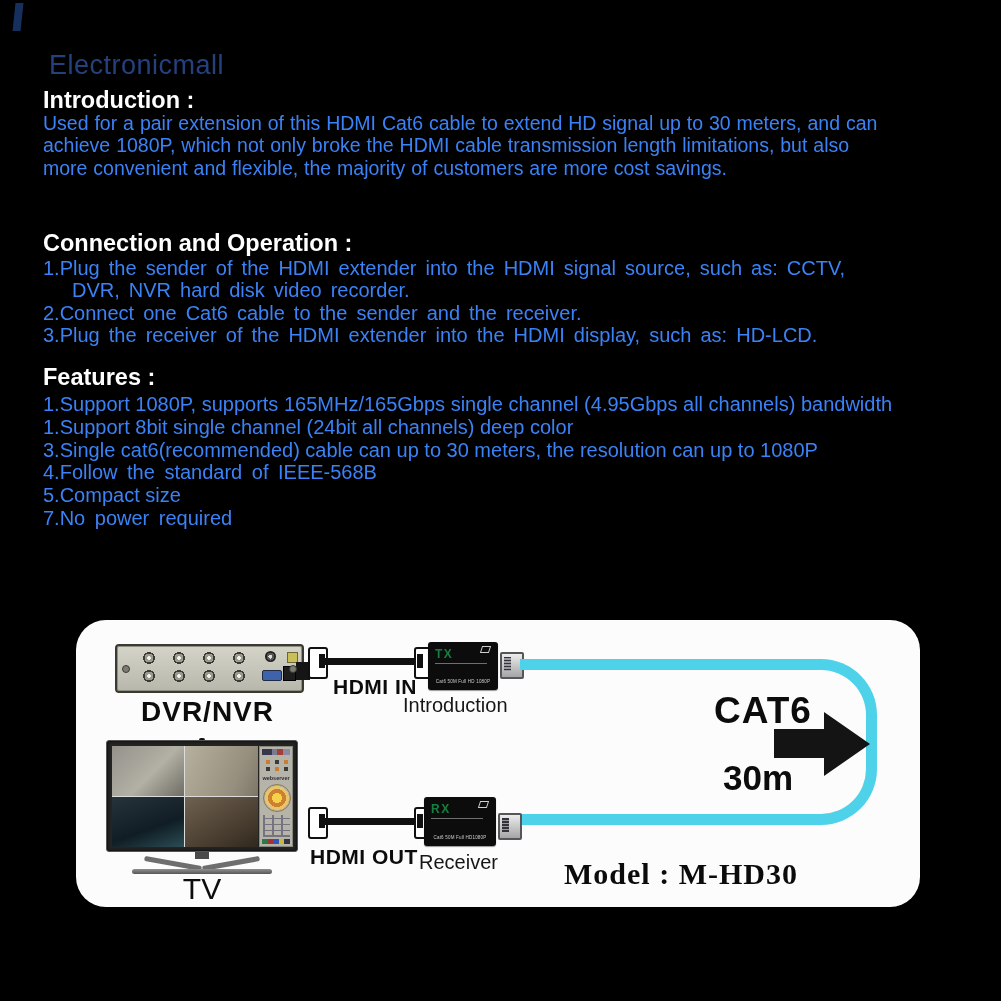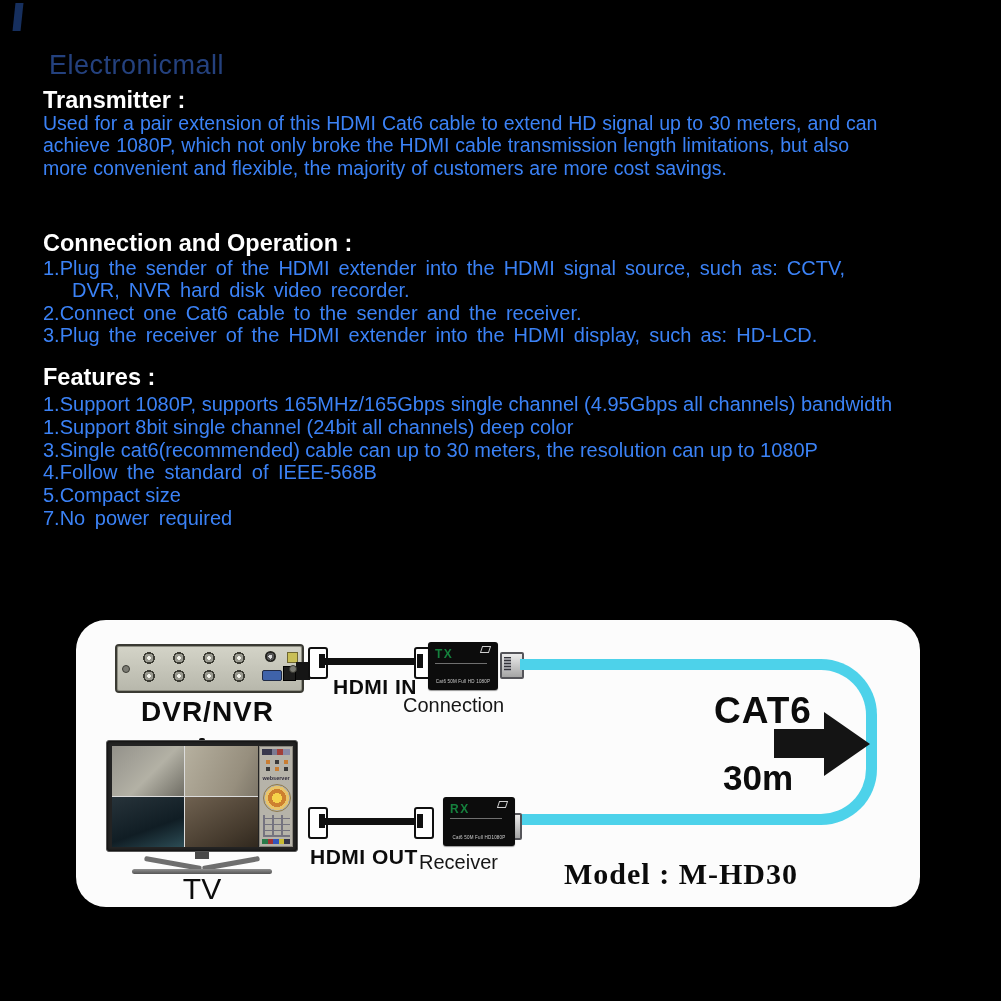--- a/index.html
+++ b/index.html
@@ -59,21 +59,21 @@
   .hdmi-plug{top:0;width:16px;height:28px;border:2px solid #101010;border-radius:3px;background:#fff;}
   .hdmi-plug.left{left:0;} .hdmi-plug.right{left:106px;}
   .hdmi-pin{top:5px;width:6px;height:14px;background:#101010;}
   .hdmi-plug.left .hdmi-pin{right:1px;} .hdmi-plug.right .hdmi-pin{left:1px;}
   .hdmi-wire{left:14px;top:11px;width:94px;height:7px;background:#101010;}
   .cable-top{left:232px;top:27px;} .cable-bottom{left:232px;top:187px;}
   .io-label{font-size:21px;font-weight:bold;letter-spacing:.5px;}
 
   
   .ext-box{width:70px;height:48px;background:#0c0c0c;border-radius:3px;box-shadow:0 1px 1px rgba(0,0,0,.4);}
-  .ext-box.tx{left:352px;top:22px;} .ext-box.rx{left:367px;top:177px;width:72px;height:49px;}
+  .ext-box.tx{left:352px;top:22px;} .ext-box.rx{left:348px;top:177px;width:72px;height:49px;}
   .ext-label{left:7px;top:5px;font-size:12px;font-weight:bold;color:#15803d;letter-spacing:1.5px;}
   .ext-line{left:7px;top:21px;width:52px;height:1px;background:#9a9a9a;opacity:.7;}
   .ext-flag{top:4px;right:8px;width:7px;height:5px;border:1px solid #cfcfcf;transform:skewX(-18deg);}
   .ext-sub{left:0;right:0;bottom:6px;text-align:center;font-size:4.5px;color:#cfcfcf;letter-spacing:.2px;white-space:nowrap;}
   .dev-label{font-size:20px;color:#161616;}
 
   
   .rj45{width:20px;height:23px;background:linear-gradient(#ececec,#a5a5a5);border:2px solid #55555a;border-radius:2px;}
   .rj45.top{left:424px;top:32px;} .rj45.bottom{left:422px;top:193px;}
   .rj45-pins{left:2px;top:3px;width:7px;height:14px;
@@ -132,21 +132,21 @@
 </style>
 </head>
 <body>
 
 <div class="page">
 
   <div class="abs corner-mark"></div>
 
   <div class="abs logo">Electronicmall</div>
 
-  <div class="abs heading" style="top:87px">Transmitter :</div>
+  <div class="abs heading" style="top:87px">Introduction :</div>
   <div class="abs intro-lines">
     <div class="tline ws05">Used for a pair extension of this HDMI Cat6 cable to extend HD signal up to 30 meters, and can</div>
     <div class="tline ws05">achieve 1080P, which not only broke the HDMI cable transmission length limitations, but also</div>
     <div class="tline ws05">more convenient and flexible, the majority of customers are more cost savings.</div>
   </div>
 
   <div class="abs heading" style="top:230px">Connection and Operation :</div>
   <div class="abs conn-lines">
     <div class="tline ws35">1.Plug the sender of the HDMI extender into the HDMI signal source, such as: CCTV,</div>
     <div class="tline ws35 indent">DVR, NVR hard disk video recorder.</div>
@@ -188,21 +188,21 @@
       </div>
     </div>
     <div class="abs io-label blk" style="left:257px;top:55px">HDMI IN</div>
 
     <div class="abs ext-box tx">
       <div class="abs ext-label">TX</div>
       <div class="abs ext-line"></div>
       <div class="abs ext-flag"></div>
       <div class="abs ext-sub">Cat6 50M Full HD 1080P</div>
     </div>
-    <div class="abs dev-label" style="left:327px;top:74px">Connection</div>
+    <div class="abs dev-label" style="left:327px;top:74px">Introduction</div>
 
     <div class="abs rj45 top">
       <div class="abs rj45-pins"></div>
     </div>
     <div class="abs cat6-cable"></div>
     <div class="abs rj45 bottom">
       <div class="abs rj45-pins"></div>
     </div>
 
     <div class="abs cat6-label blk">CAT6</div>

